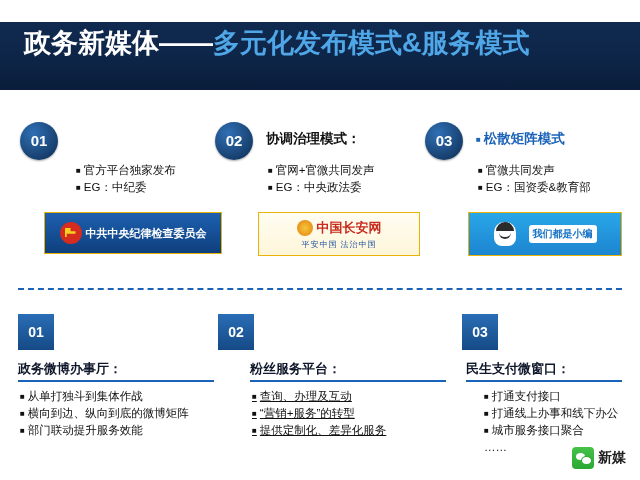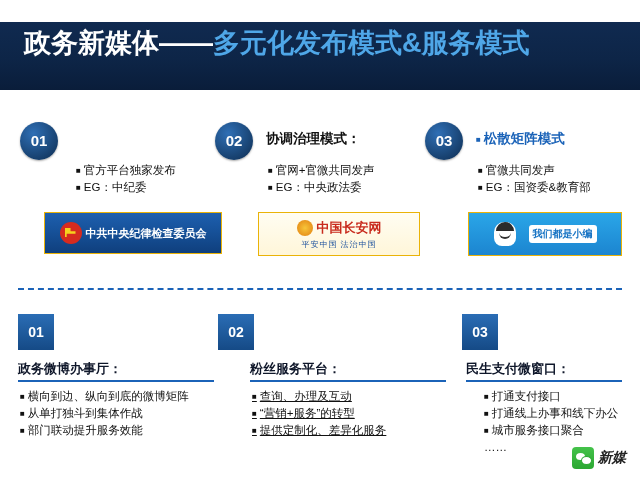--- a/index.html
+++ b/index.html
@@ -276,21 +276,20 @@
     width: 9px;
     height: 7px;
     background: #ffffff;
     border-radius: 50%;
     border: 1px solid #2ba832;
   }
   .wm-text {
     font-size: 14px;
     color: #222222;
     font-weight: bold;
-    font-style: italic;
   }
 </style>
 </head>
 <body>
 
 <div class="slide">
 
   <div class="title-band"></div>
   <div class="title-text">
     <span>政务新媒体——</span><span class="accent">多元化发布模式&amp;服务模式</span>
@@ -338,22 +337,22 @@
       <span class="wx-label">我们都是小编</span>
     </div>
   </div>
 
   <div class="divider"></div>
 
   <div class="sq-badge" style="left:18px; top:314px;">01</div>
   <div class="b-head" style="left:18px; top:360px;">政务微博办事厅：</div>
   <div class="b-rule" style="left:18px; top:380px; width:196px;"></div>
   <div class="bullets" style="left:20px; top:388px;">
+    <div class="sq">从单打独斗到集体作战</div>
     <div class="sq">横向到边、纵向到底的微博矩阵</div>
-    <div class="sq">从单打独斗到集体作战</div>
     <div class="sq">部门联动提升服务效能</div>
   </div>
 
   <div class="sq-badge" style="left:218px; top:314px;">02</div>
   <div class="b-head" style="left:250px; top:360px;">粉丝服务平台：</div>
   <div class="b-rule" style="left:250px; top:380px; width:196px;"></div>
   <div class="bullets" style="left:252px; top:388px;text-decoration:underline;">
     <div class="sq">查询、办理及互动</div>
     <div class="sq">“营销+服务”的转型</div>
     <div class="sq">提供定制化、差异化服务</div>

